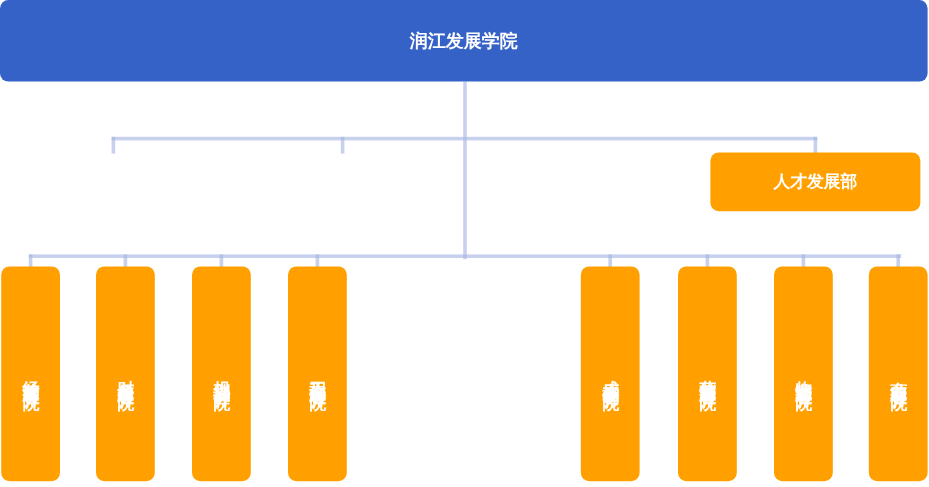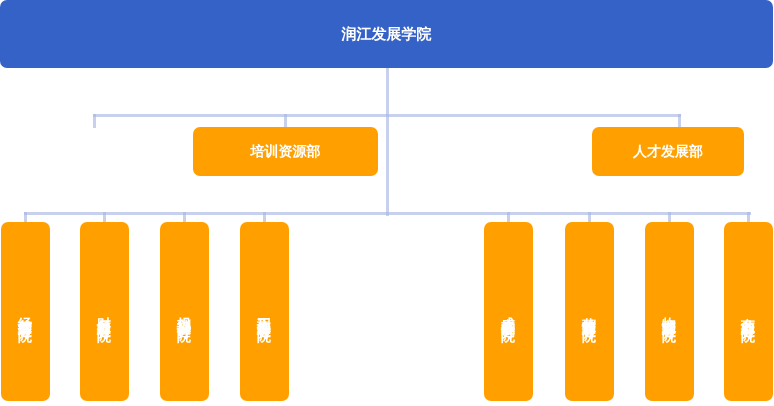--- a/index.html
+++ b/index.html
@@ -31,21 +31,21 @@
     background: var(--root-bg, #3562C6);
     font-size: 15px;
   }
   .dept-node {
     top: 127px; height: 49px;
     background: var(--dept-bg, #FFA000);
     font-size: 14px;
   }
   .dept-0 { left: 3px;   width: 182px; }
   .dept-1 { left: 193px; width: 185px; }
-  .dept-2 { left: 592px; width: 152px; }
+  .dept-2 { left: 592px; width: 175px; }
   .branch-node {
     top: 222px; width: 49px; height: 179px;
     background: var(--dept-bg, #FFA000);
     font-size: 14px;
     writing-mode: vertical-rl;
     text-orientation: upright;
     letter-spacing: 2px;
   }
   .branch-0 { left: 1px; }
   .branch-1 { left: 80px; }
@@ -88,23 +88,20 @@
   <div class="line drop-br-3"></div>
   <div class="line drop-br-4"></div>
   <div class="line drop-br-5"></div>
   <div class="line drop-br-6"></div>
   <div class="line drop-br-7"></div>
 
   <div class="node root-node">
     <span>润江发展学院</span>
   </div>
 
-  <div class="node dept-node dept-1">
-    <span>培训资源部</span>
-  </div>
   <div class="node dept-node dept-2">
     <span>人才发展部</span>
   </div>
 
   <div class="node branch-node branch-0">
     <span>经营管理分院</span>
   </div>
   <div class="node branch-node branch-1">
     <span>财务管理分院</span>
   </div>

